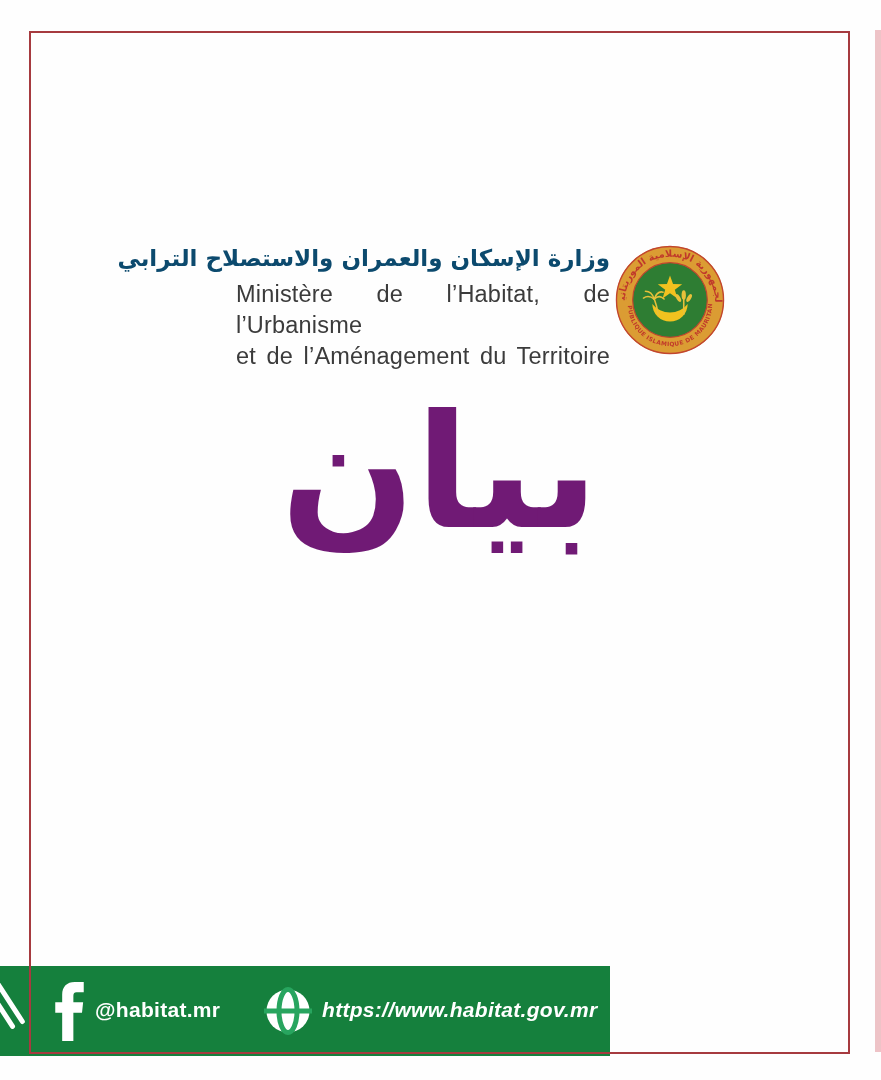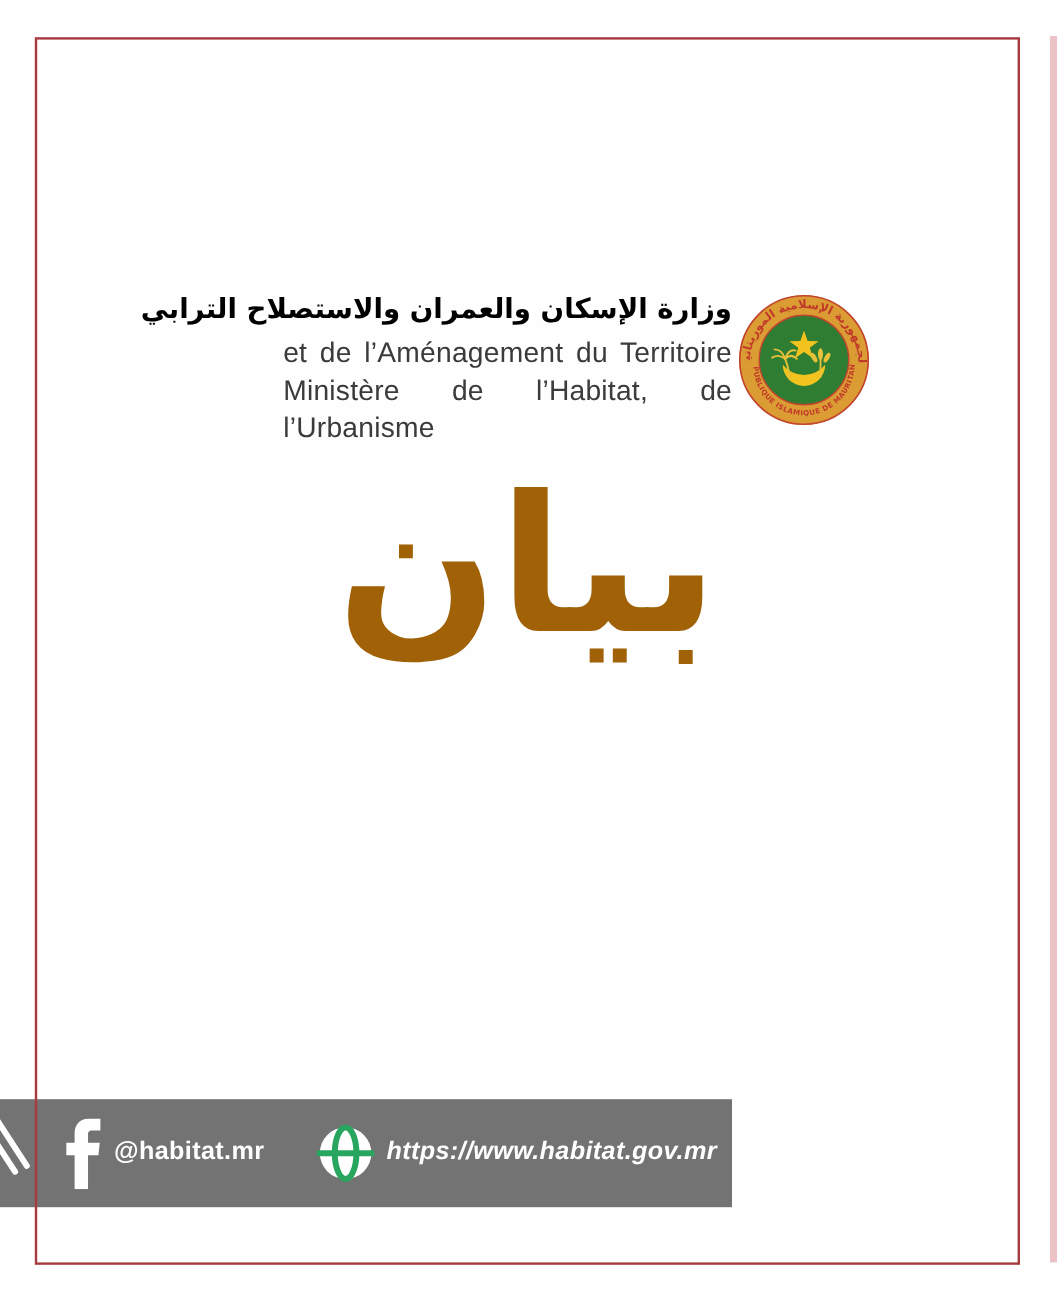--- a/index.html
+++ b/index.html
@@ -18,50 +18,50 @@
   }
   .edge-strip{
     position:absolute;right:0;top:30px;width:6px;height:1022px;
     background:#eec3c7;z-index:1;
   }
   
   .header{position:absolute;left:236px;top:245px;width:489px;height:112px;z-index:2;}
   .ministry-text{position:absolute;left:0;top:0;width:374px;}
   .ministry-ar{
     font-family:"DejaVu Sans",sans-serif;
-    font-weight:700;font-size:23px;color:#000000;
+    font-weight:700;font-size:23px;color:#0c4a6e;
     direction:rtl;text-align:right;white-space:nowrap;
     margin-bottom:8px;
   }
   .ministry-fr{
     font-size:23.5px;color:#3b3b3b;line-height:31px;
     text-align:justify;text-align-last:justify;
     letter-spacing:.2px;
   }
   .seal{position:absolute;right:0;top:0;width:110px;height:110px;}
   
   .big-title{
     position:absolute;left:31px;top:352px;width:817px;height:250px;
     font-family:"DejaVu Sans",sans-serif;
     direction:rtl;text-align:center;
-    font-size:158px;font-weight:700;color:#a16207;
+    font-size:158px;font-weight:700;color:#701a75;
     line-height:240px;z-index:2;
   }
   
   .badge{
     position:absolute;left:265px;top:612px;width:368px;height:68px;
     background:#F6CC12;color:#0e0e16;
     display:flex;align-items:center;justify-content:center;
     font-size:47px;font-weight:700;letter-spacing:.5px;
     z-index:2;
   }
   
   .footer-bar{
-    position:absolute;left:0;top:916px;width:610px;height:90px;
-    background:#737373;z-index:3;
+    position:absolute;left:0;top:966px;width:610px;height:90px;
+    background:#15803d;z-index:3;
   }
   .diag{position:absolute;background:#ffffff;height:5px;border-radius:3px;
     transform-origin:0 50%;transform:rotate(57deg);}
   .diag-1{left:-3px;top:14px;width:49px;}
   .diag-2{left:-3px;top:34px;width:31px;}
   .fb-icon{position:absolute;left:55px;top:16px;width:29px;height:59px;}
   .fb-handle{
     position:absolute;left:95px;top:32px;
     color:#ffffff;font-size:21px;font-weight:600;letter-spacing:.3px;
   }
@@ -75,22 +75,22 @@
 <body>
 
 <div class="canvas">
 
   <div class="edge-strip"></div>
   <div class="frame"></div>
 
   <header class="header">
     <div class="ministry-text">
       <div class="ministry-ar">وزارة الإسكان والعمران والاستصلاح الترابي</div>
+      <div class="ministry-fr">Ministère de l’Habitat, de l’Urbanisme</div>
       <div class="ministry-fr">et de l’Aménagement du Territoire</div>
-      <div class="ministry-fr">Ministère de l’Habitat, de l’Urbanisme</div>
     </div>
 
     <svg class="seal" viewBox="0 0 112 112" aria-hidden="true">
       <defs>
         <path id="arcTop" d="M 10,58 A 46,46 0 0 1 102,58"></path>
         <path id="arcBottom" d="M 13,60 A 43,43 0 0 0 99,60"></path>
       </defs>
       <circle cx="56" cy="56" r="55" fill="#DB9C33"></circle>
       <circle cx="56" cy="56" r="54.5" fill="none" stroke="#C2452F" stroke-width="1.4"></circle>
       <circle cx="56" cy="56" r="38" fill="#2E7D33" stroke="#C2452F" stroke-width="1.2"></circle>

